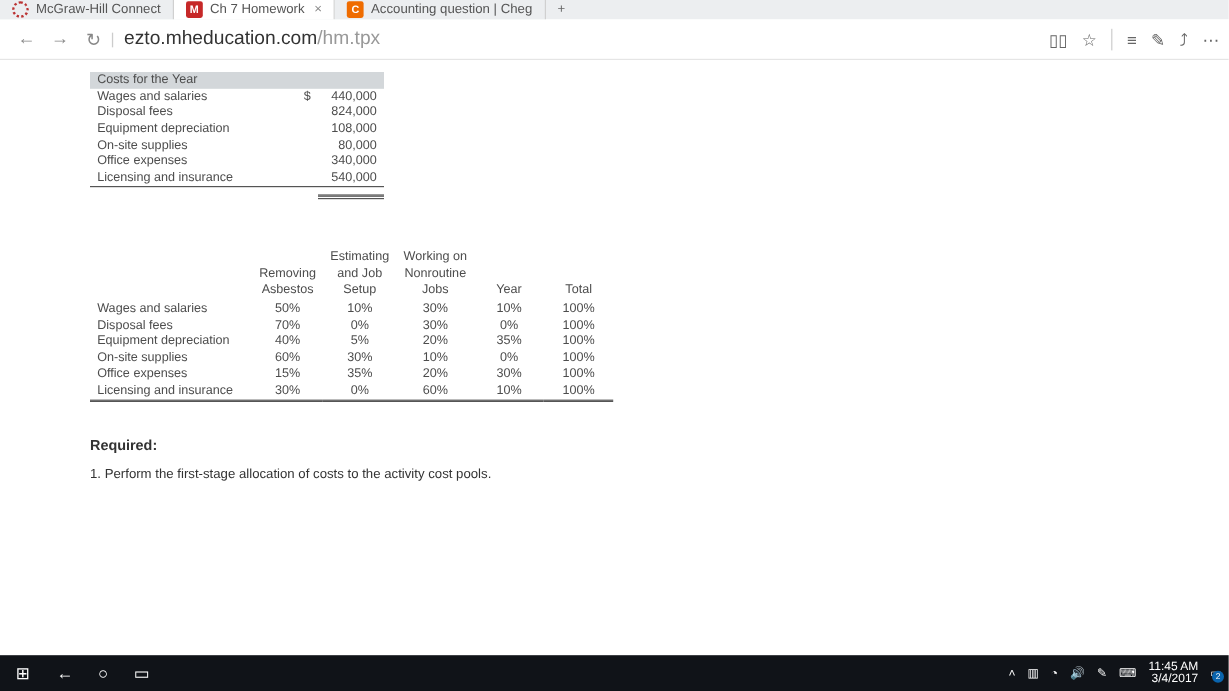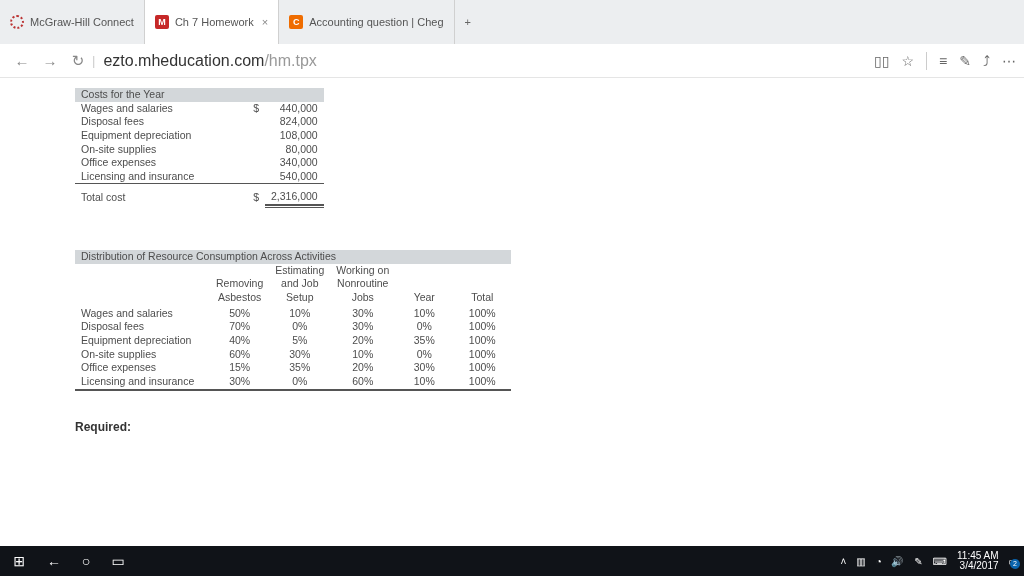--- a/index.html
+++ b/index.html
@@ -1,17 +1,17 @@
 <!DOCTYPE html>
 <html><head>
 <meta charset="utf-8">
 <style>
   * { margin:0; padding:0; box-sizing:border-box; font-family:"Segoe UI",Arial,sans-serif; }
   body { width:1024px; height:576px; background:#fff; overflow:hidden; position:relative; }
-  .tab-bar { height:44px; background:#eceef0; display:flex; align-items:stretch; font-size:11px; color:#555; }
+  .tab-bar { height:16px; background:#eceef0; display:flex; align-items:stretch; font-size:11px; color:#555; }
   .tab { display:flex; align-items:center; padding:0 10px; border-right:1px solid #d0d0d0; max-width:180px; background:#eceef0; }
   .tab.active { background:#fff; }
   .tab-close { margin-left:8px; color:#888; }
   .tab-add { display:flex; align-items:center; padding:0 10px; color:#666; }
   .favicon { width:14px; height:14px; margin-right:6px; display:inline-flex; align-items:center; justify-content:center; font-size:9px; font-weight:bold; border-radius:2px; }
   .fav-connect { border:2px dotted #b33; border-radius:50%; }
   .fav-m { background:#c62828; color:#fff; }
   .fav-c { background:#ef6c00; color:#fff; }
   .nav-bar { height:34px; display:flex; align-items:center; padding:0 8px; font-size:13px; color:#555; border-bottom:1px solid #e5e5e5; }
   .nav-btn { width:28px; text-align:center; color:#888; font-size:15px; }
@@ -124,39 +124,31 @@
     <tbody>
         <tr class="border-top">
           <td class="lbl"></td>
           <td></td>
           <td class="num" style="border-top:1px solid #555;"></td>
         </tr>
     <tr>
           <td style="height:6px"></td>
         </tr>
     <tr>
-      <td class="lbl">Total cost</td>
-      <td class="num">$</td>
-      <td class="num">2,316,000</td>
-    </tr>
-    <tr>
           <td></td>
           <td></td>
           <td class="num dbl-under" style="border-top:1px solid #555;"></td>
         </tr>
   </tbody>
     </table>
 
   <div class="sec-space"></div>
 
   <table class="tbl dist-tbl">
     <tbody>
-        <tr class="hdr">
-          <td colspan="6">Distribution of Resource Consumption Across Activities</td>
-        </tr>
     <tr class="colhdr">
       <th></th>
       <th>Removing<br>Asbestos</th>
       <th>Estimating<br>and Job<br>Setup</th>
       <th>Working on<br>Nonroutine<br>Jobs</th>
       <th>Year</th>
       <th>Total</th>
     </tr>
     </tbody>
       <tbody id="dist-rows">
@@ -213,20 +205,21 @@
         <tr>
           <td colspan="6" style="border-top:1px solid #555;"></td>
         </tr>
     <tr>
           <td colspan="6" style="border-top:1px solid #555;height:2px"></td>
         </tr>
   </tbody>
     </table>
 
   <div class="req-title">Required:</div>
+  <div class="req-item">1.  Perform the first-stage allocation of costs to the activity cost pools.</div>
 </div>
 
 <div class="taskbar">
   <span class="start">⊞</span>
   <span class="tb-icon">←</span>
   <span class="tb-icon">○</span>
   <span class="tb-icon">▭</span>
   <div class="tray">
     <span>˄</span>
     <span>▥</span>

